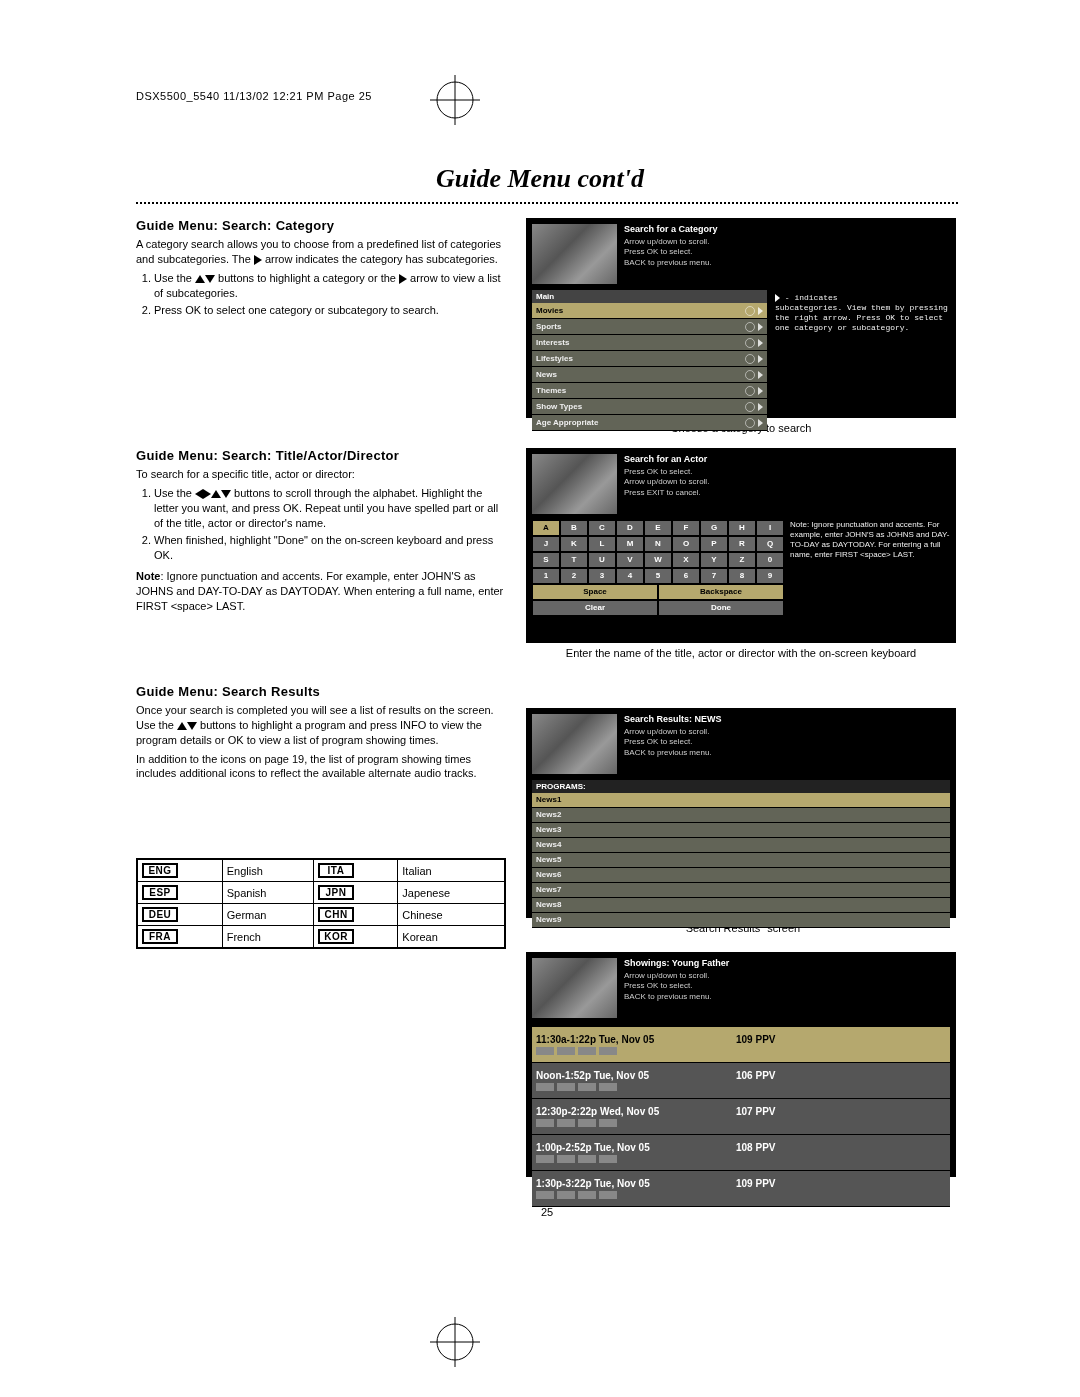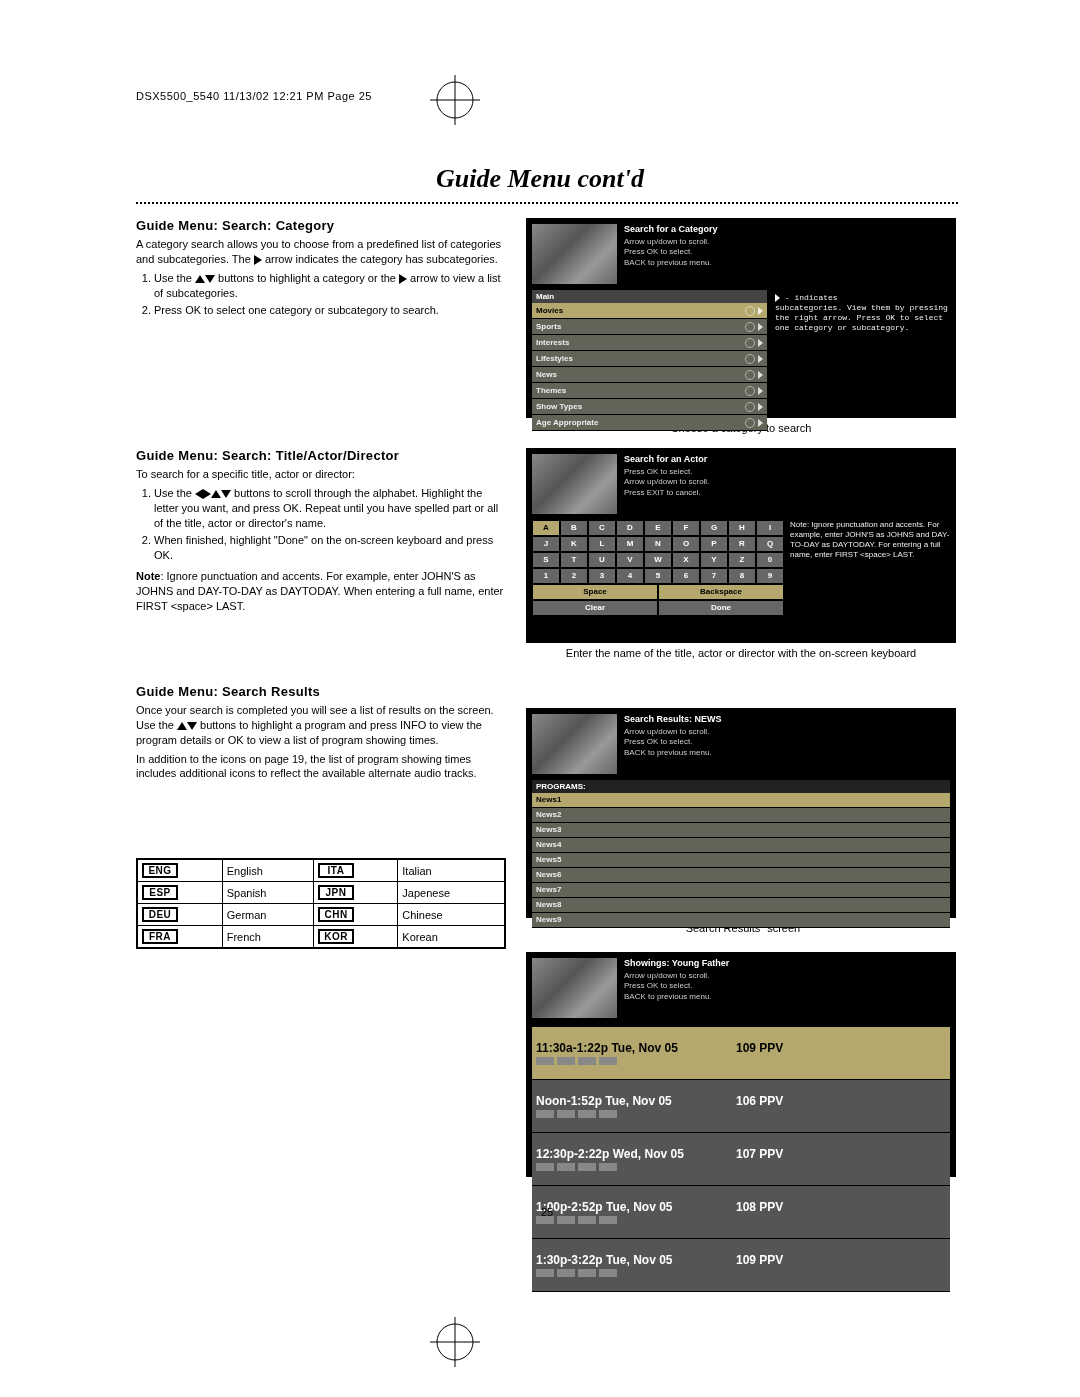--- a/index.html
+++ b/index.html
@@ -37,21 +37,21 @@
 .kb-grid { position:absolute; top:72px; left:6px; width:252px; }
 .kb-row { display:flex; }
 .kb-cell { width:26px; height:14px; background:#666; color:#fff; font-size:8px; font-weight:bold; text-align:center; line-height:14px; margin:1px; }
 .kb-cell.hl { background:#b5a86e; color:#000; }
 .kb-wide { flex:1; height:14px; background:#b5a86e; color:#000; font-size:8px; font-weight:bold; text-align:center; line-height:14px; margin:1px; }
 .kb-wide.dark { background:#666; color:#fff; }
 .results-list { position:absolute; top:72px; left:6px; right:6px; }
 .res-header { background:#222; color:#fff; font-size:8px; font-weight:bold; padding:2px 4px; }
 .res-row { background:#626457; color:#eee; font-size:8px; font-weight:bold; padding:2px 4px; border-bottom:1px solid #000; height:10px; }
 .res-row.hl { background:#b5a86e; color:#000; }
-.show-row { background:#555; color:#fff; font-size:12px; padding:14px 4px; border-bottom:1px solid #000; }
+.show-row { background:#555; color:#fff; font-size:10px; padding:7px 4px; border-bottom:1px solid #000; }
 .show-row.hl { background:#b5a86e; color:#000; }
 .show-row .time { font-weight:bold; display:inline-block; width:200px; }
 .show-row .ch { font-weight:bold; display:inline-block; }
 .show-icons { display:flex; gap:3px; margin-top:2px; }
 .mini-icon { width:18px; height:8px; background:#888; font-size:6px; text-align:center; line-height:8px; }
 .lang-table { position:absolute; left:0; width:370px; border:2px solid #000; border-collapse:collapse; font-size:11px; }
 .lang-table td { border:1px solid #000; padding:3px 4px; vertical-align:middle; }
 .lang-badge { display:inline-block; border:2px solid #000; font-weight:bold; font-size:10px; padding:0 2px; letter-spacing:0.5px; min-width:28px; text-align:center; }
 .page-num { position:absolute; bottom:0; left:0; right:0; text-align:center; font-size:11px; }
 </style>

